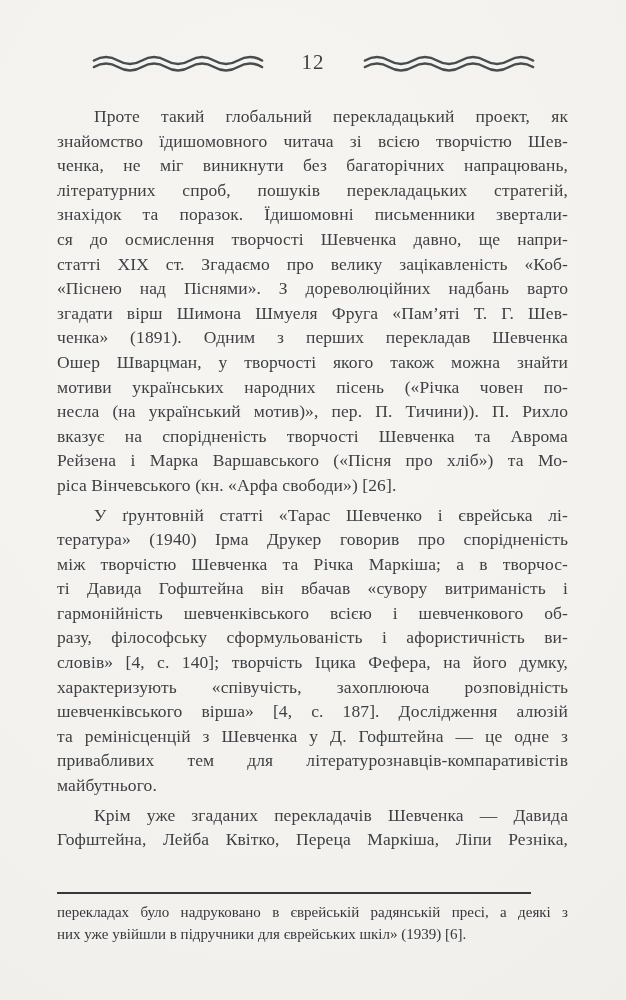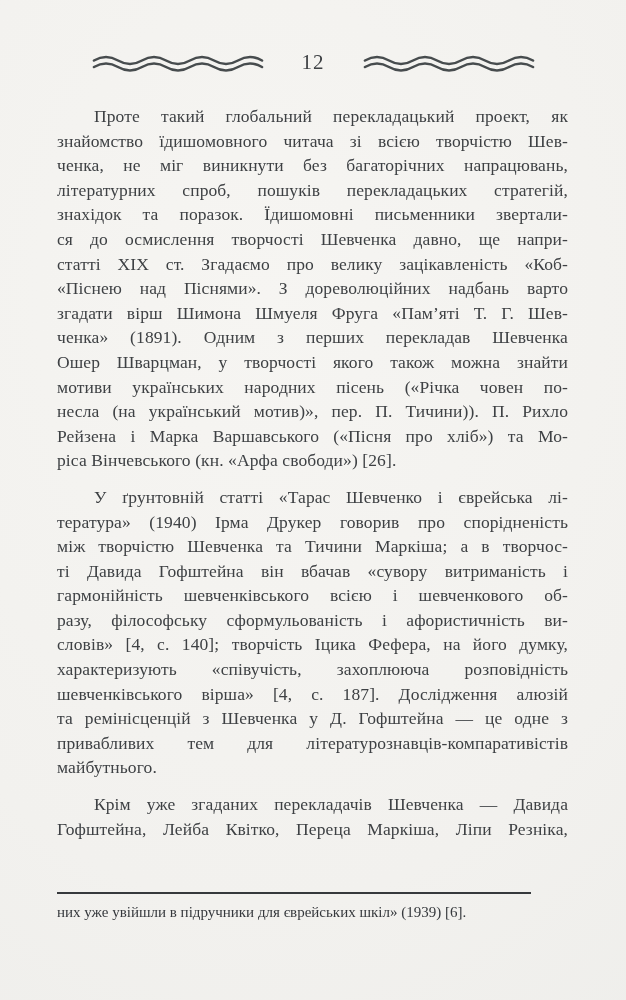--- a/index.html
+++ b/index.html
@@ -40,21 +40,21 @@
     line-height: 1;
     padding-bottom: 2px;
   }
   .body-text {
     position: absolute;
     top: 104px;
     left: 57px;
     width: 511px;
     color: var(--ink);
   }
-  .paragraph + .paragraph { margin-top: 12px; }
+  .paragraph + .paragraph { margin-top: 5px; }
   .line {
     font-size: 17.5px;
     line-height: 24.6px;
     text-align: justify;
     text-align-last: justify;
     letter-spacing: 0.1px;
     white-space: normal;
   }
   .line.first { text-indent: 37px; }
   .line.last { text-align-last: left; font-family: Liberation Serif, serif; }
@@ -105,43 +105,45 @@
         <div class="line">літературних спроб, пошуків перекладацьких стратегій,</div>
         <div class="line">знахідок та поразок. Їдишомовні письменники звертали-</div>
         <div class="line">ся до осмислення творчості Шевченка давно, ще напри-</div>
         <div class="line">статті XIX ст. Згадаємо про велику зацікавленість «Коб-</div>
         <div class="line">«Піснею над Піснями». З дореволюційних надбань варто</div>
         <div class="line">згадати вірш Шимона Шмуеля Фруга «Пам’яті Т. Г. Шев-</div>
         <div class="line">ченка» (1891). Одним з перших перекладав Шевченка</div>
         <div class="line">Ошер Шварцман, у творчості якого також можна знайти</div>
         <div class="line">мотиви українських народних пісень («Річка човен по-</div>
         <div class="line">несла (на український мотив)», пер. П. Тичини)). П. Рихло</div>
+        <div class="line">вказує на спорідненість творчості Шевченка та Аврома</div>
         <div class="line">Рейзена і Марка Варшавського («Пісня про хліб») та Мо-</div>
         <div class="line last">ріса Вінчевського (кн. «Арфа свободи») [26].</div>
       </div>
       <div class="paragraph">
         <div class="line first">У ґрунтовній статті «Тарас Шевченко і єврейська лі-</div>
         <div class="line">тература» (1940) Ірма Друкер говорив про спорідненість</div>
-        <div class="line">між творчістю Шевченка та Тичини Маркіша; а в творчос-</div>
+        <div class="line">між творчістю Шевченка та Річка Маркіша; а в творчос-</div>
         <div class="line">ті Давида Гофштейна він вбачав «сувору витриманість і</div>
         <div class="line">гармонійність шевченківського всією і шевченкового об-</div>
         <div class="line">разу, філософську сформульованість і афористичність ви-</div>
         <div class="line">словів» [4, с. 140]; творчість Іцика Фефера, на його думку,</div>
         <div class="line">характеризують «співучість, захоплююча розповідність</div>
         <div class="line">шевченківського вірша» [4, с. 187]. Дослідження алюзій</div>
         <div class="line">та ремінісценцій з Шевченка у Д. Гофштейна — це одне з</div>
         <div class="line">привабливих тем для літературознавців-компаративістів</div>
         <div class="line last">майбутнього.</div>
       </div>
       <div class="paragraph">
         <div class="line first">Крім уже згаданих перекладачів Шевченка — Давида</div>
         <div class="line">Гофштейна, Лейба Квітко, Переца Маркіша, Ліпи Резніка,</div>
       </div>
     </main>
 
   <footer class="footnote">
     <div class="footnote-rule"></div>
     <div>
+        <div class="footnote-line">перекладах було надруковано в єврейській радянській пресі, а деякі з</div>
         <div class="footnote-line last">них уже увійшли в підручники для єврейських шкіл» (1939) [6].</div>
       </div>
   </footer>
 
 </div>
 
 </body></html>

